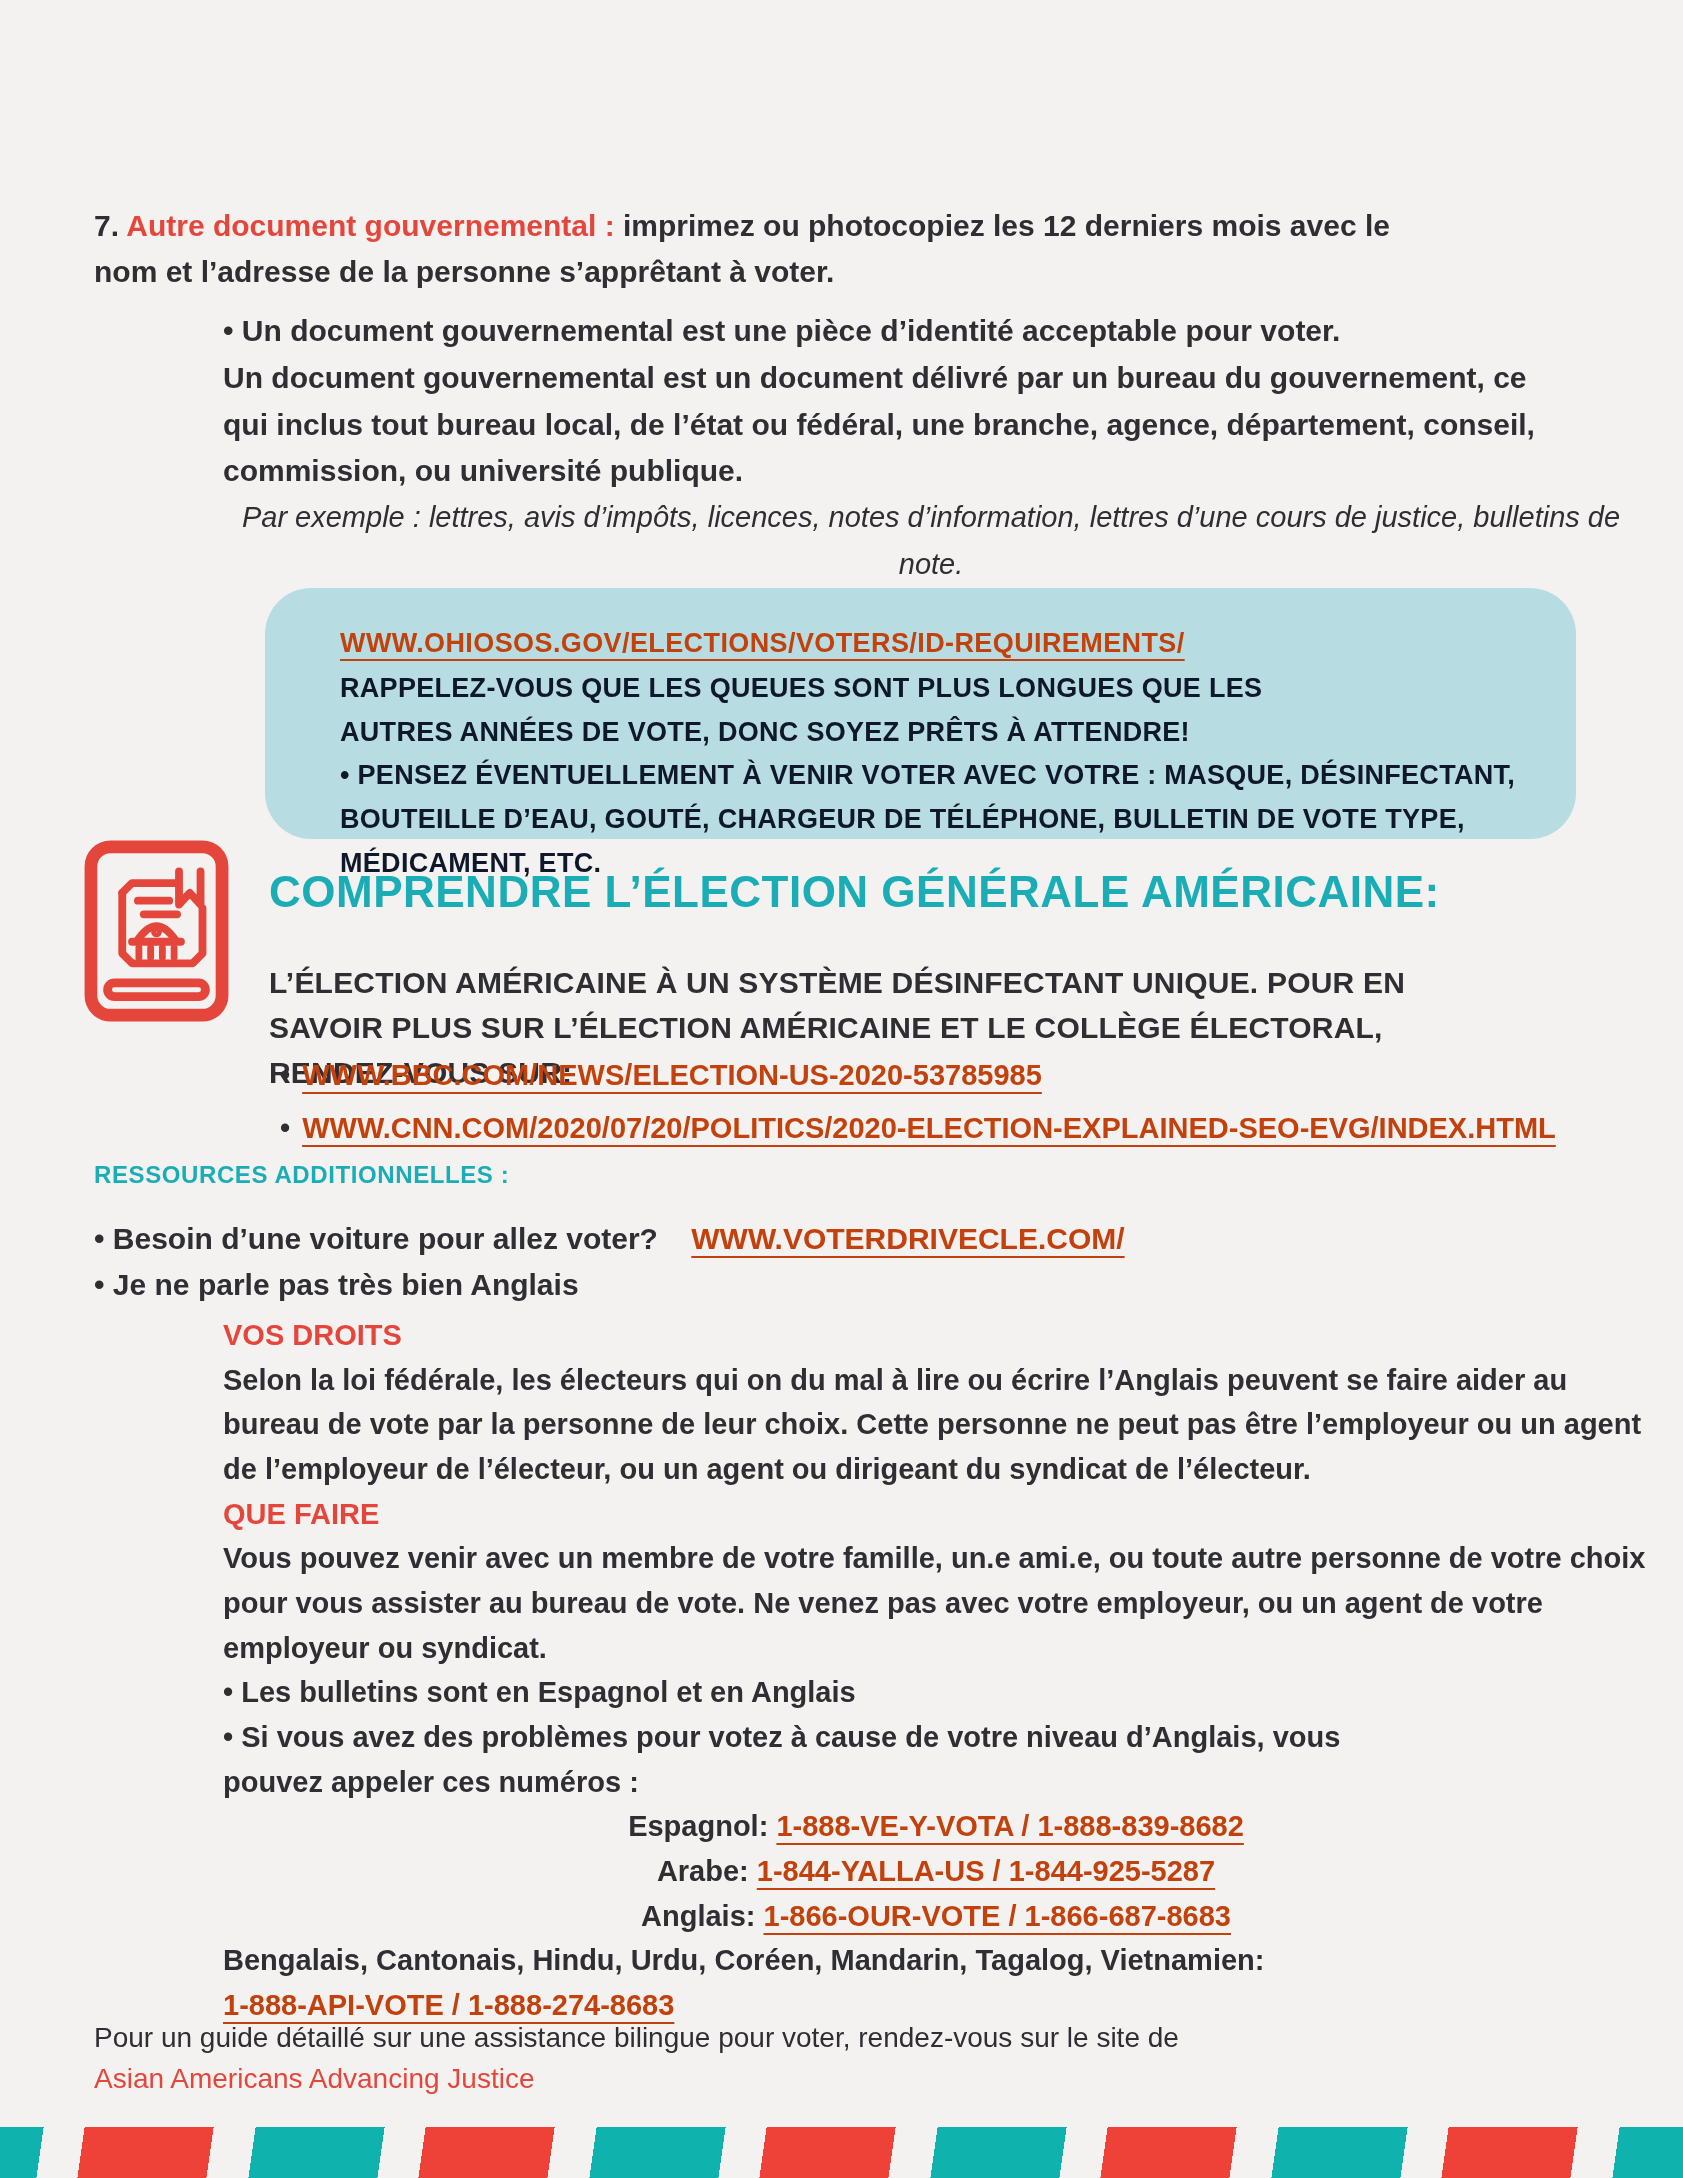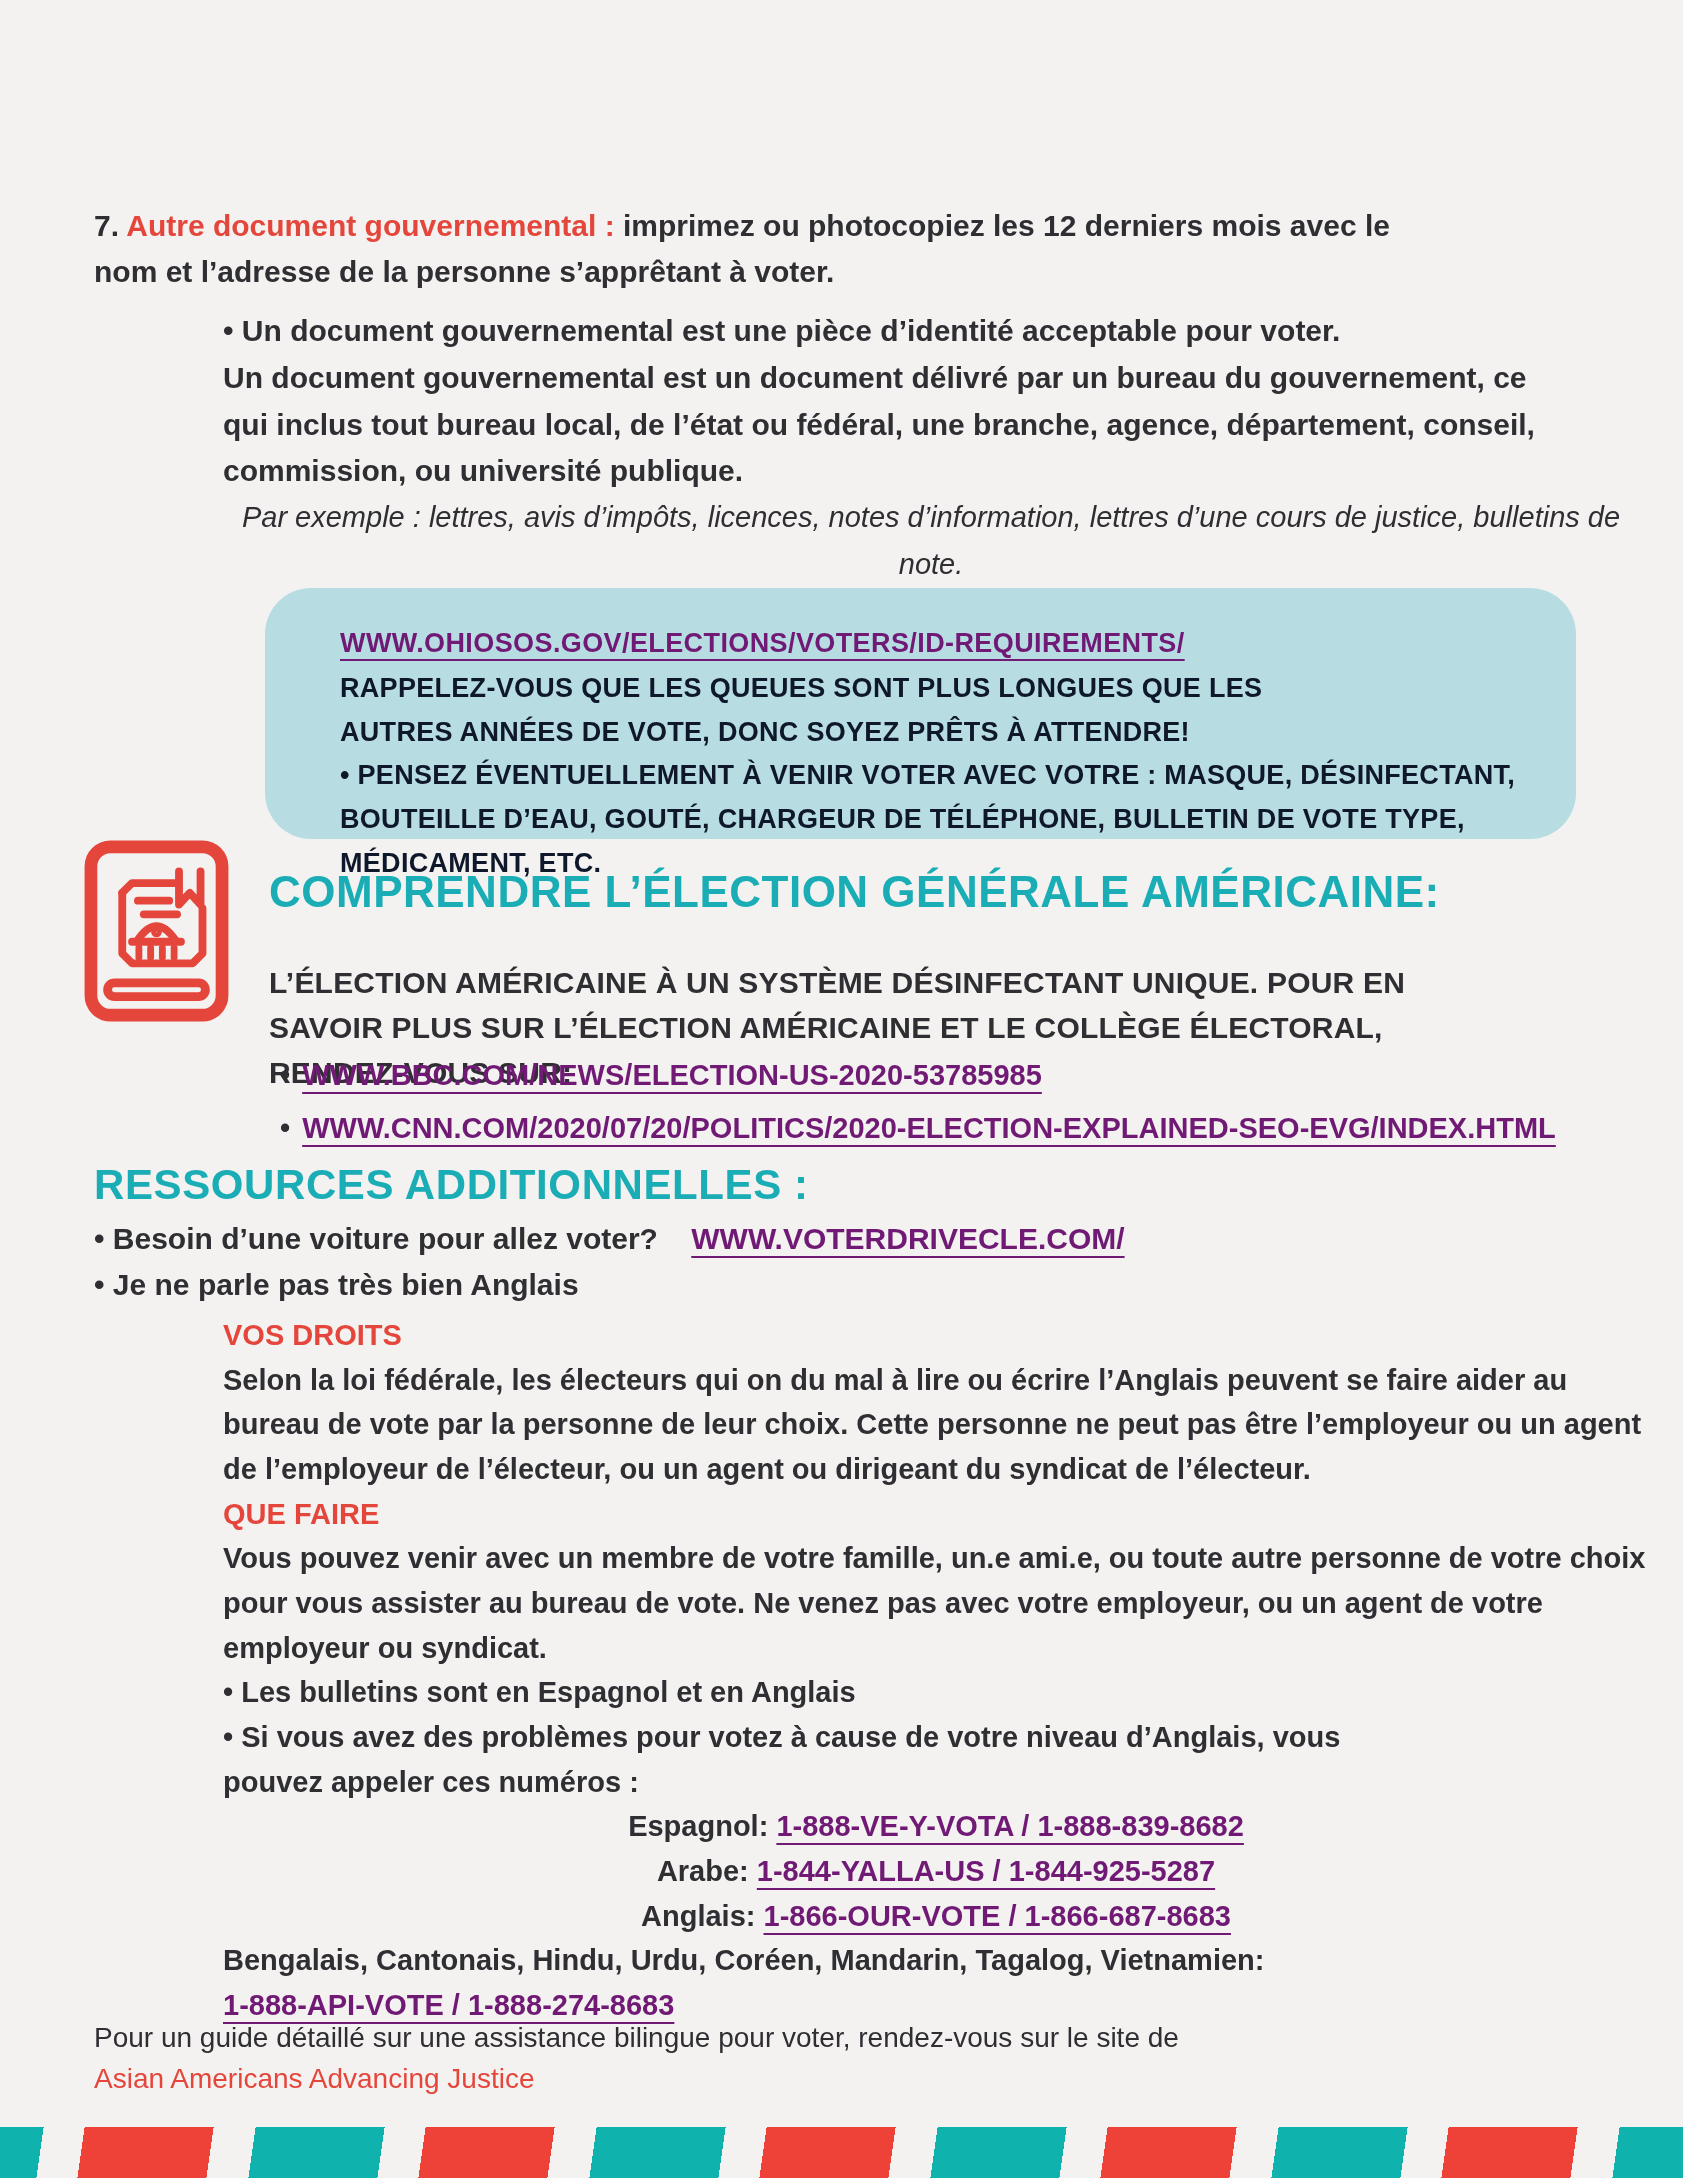--- a/index.html
+++ b/index.html
@@ -6,21 +6,21 @@
   html,body { background:#e8e8e8; }
   .page {
     position:relative; width:1683px; height:2178px; overflow:hidden;
     background:#f3f2f0; color:#2f2e33;
     font-family:"Liberation Sans", sans-serif;
   }
   .abs { position:absolute; }
   .red { color:#e5463c;text-align:right; }
   .dark { color:#2f2e33; }
   .link {
-    color:#701a75; font-weight:700; text-decoration:underline;
+    color:#c2410c; font-weight:700; text-decoration:underline;
     text-decoration-thickness:2px; text-underline-offset:7px; cursor:pointer;
   }
   
   .logo { left:85px; top:44px; display:flex; align-items:center; gap:44px; }
   .brand { font-size:50px; letter-spacing:2px; color:#23b1b9; white-space:nowrap; }
   .brand .bold { font-weight:700; }
   .brand .light { font-weight:400; letter-spacing:7px; margin-left:10px; }
   
   .p7 { left:94px; top:203px; width:1317px; font-size:30px; line-height:1.53; font-weight:700; }
   .indent { left:223px; top:308px; width:1356px; font-size:30px; line-height:1.56; font-weight:700; }
@@ -34,21 +34,21 @@
   .boxtext { font-size:27px; font-weight:700; line-height:1.62; letter-spacing:0.3px; color:#0f172a; }
   .boxtext.w1 { width:1020px; }
   
   .bookicon { left:83px; top:840px; }
   .h2 { left:269px; top:867px; font-size:44px; font-weight:700; letter-spacing:0.5px; color:#1badb5; white-space:nowrap; }
   .intro { left:269px; top:960px; width:1178px; font-size:30px; font-weight:700; line-height:1.5; letter-spacing:0.2px; }
   .linklist { left:280px; top:1053px; font-size:29px; font-weight:700; line-height:1.55; }
   .linklist .row { margin-bottom:8px; white-space:nowrap; }
   .bullet { margin-right:12px; color:#2f2e33; text-decoration:none; display:inline-block; }
   
-  .resheading { left:94px; top:1161px; font-size:42px; font-weight:700; letter-spacing:0.6px; color:#1badb5; }
+  .resheading { left:94px; top:1161px; font-size:24px; font-weight:700; letter-spacing:0.6px; color:#1badb5; }
   .bcar { left:94px; top:1222px; font-size:30px; font-weight:700; white-space:nowrap; }
   .beng { left:94px; top:1268px; font-size:30px; font-weight:700; }
   .mainblock { left:223px; top:1313px; width:1426px; font-size:29px; font-weight:700; line-height:1.54; }
   .mainblock .label { color:#e5463c; }
   .mainblock .narrow { width:1203px; }
   .phones .row { white-space:nowrap;text-align:center; }
   
   .footnote { left:94px; top:2018px; font-size:28px; font-weight:400; line-height:1.45; }
   .footnote .org { color:#e5463c; cursor:pointer; }
   

